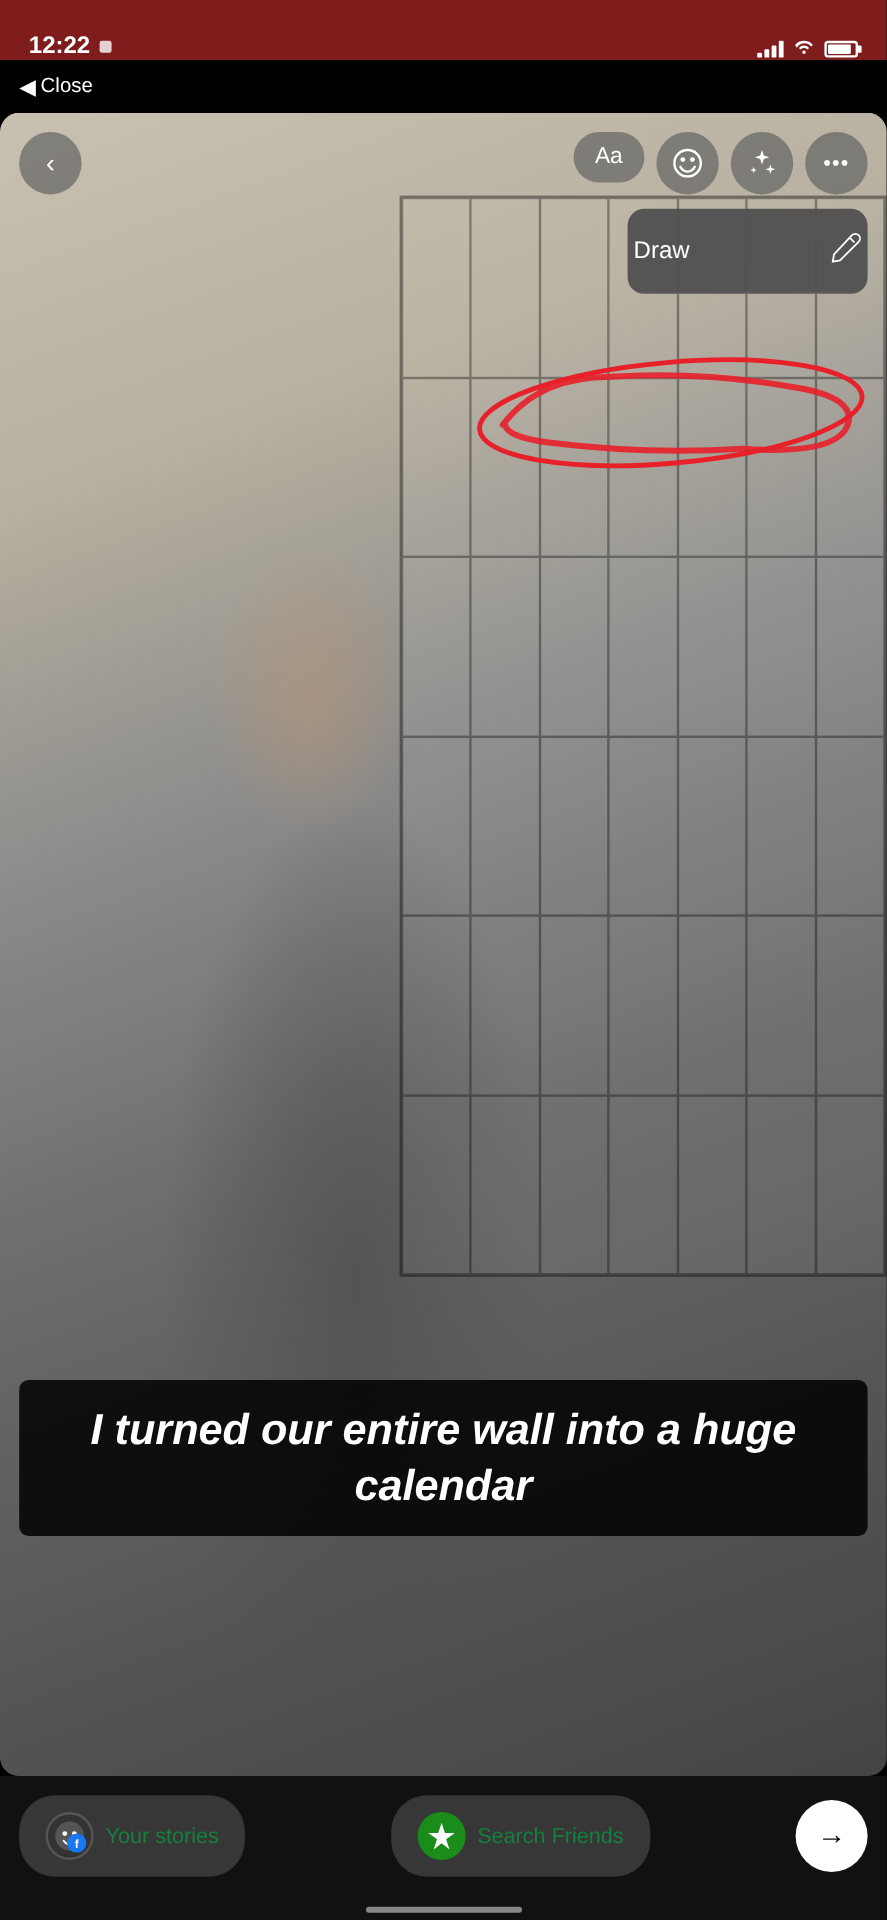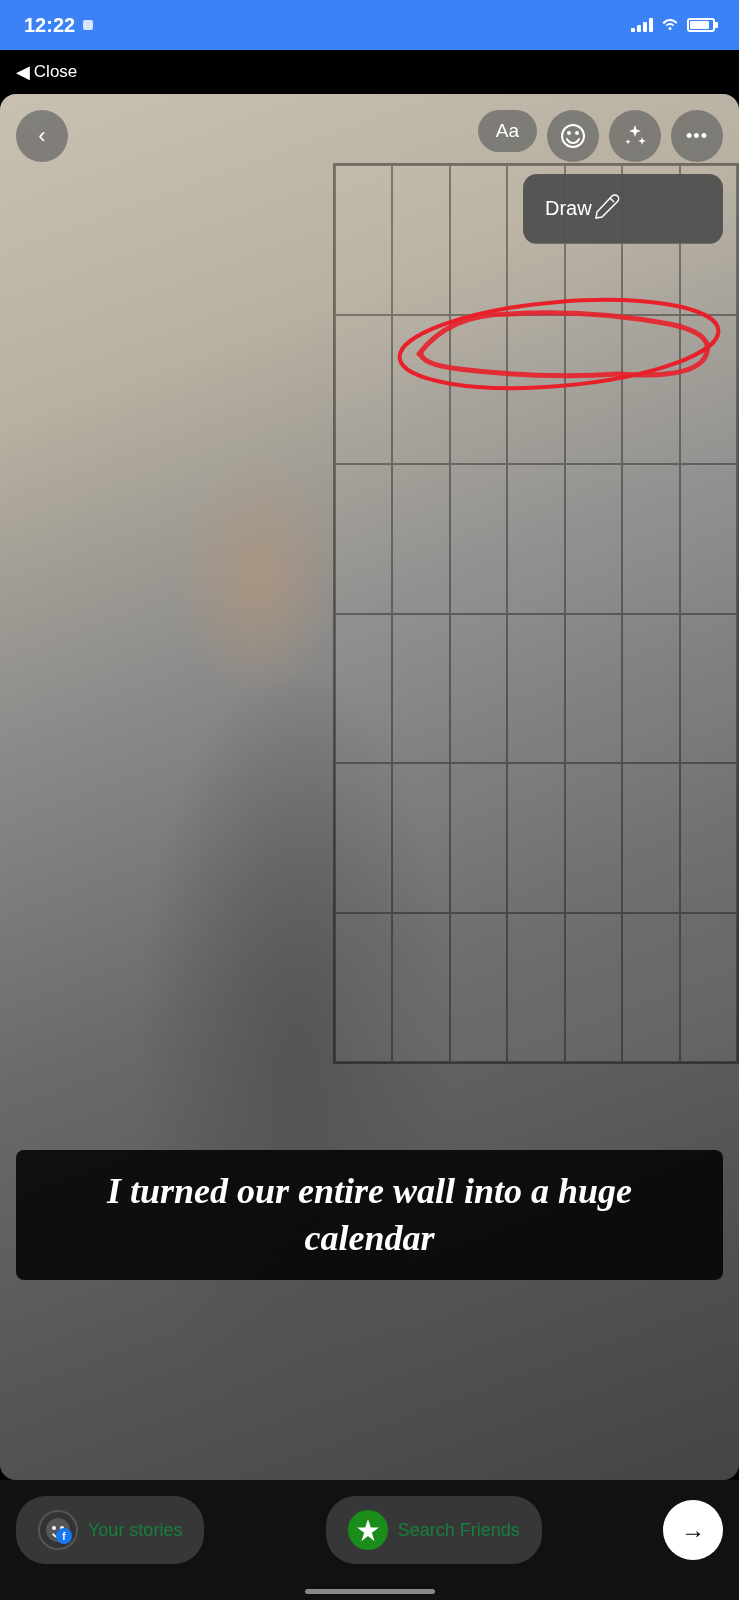--- a/index.html
+++ b/index.html
@@ -14,23 +14,23 @@
       position: relative;
     }
 
     
     .status-bar {
       position: absolute;
       top: 0;
       left: 0;
       right: 0;
       height: 50px;
-      background: #3b82f6;
-      display: flex;
-      align-items: center;
+      background: #7f1d1d;
+      display: flex;
+      align-items: flex-end;
       justify-content: space-between;
       padding: 0 24px;
       z-index: 100;
     }
 
     .status-time {
       font-size: 20px;
       font-weight: 600;
       color: #fff;
       display: flex;
@@ -223,21 +223,22 @@
       background: rgba(80,80,80,0.95);
       border-radius: 14px;
       overflow: hidden;
       min-width: 200px;
       z-index: 60;
     }
 
     .dropdown-item {
       display: flex;
       align-items: center;
-      padding: 18px 22px;
+      justify-content: space-between;
+      padding: 18px 5px;
       cursor: pointer;
       color: #fff;
     }
 
     .dropdown-item:first-child {
       border-bottom: 1px solid rgba(255,255,255,0.15);
     }
 
     .dropdown-item-label {
       font-size: 20px;
@@ -275,21 +276,21 @@
       display: inline-block;
     }
 
     .caption-text {
       color: #fff;
       font-size: 36px;
       font-weight: 600;
       font-style: italic;
       text-align: center;
       line-height: 1.3;
-      font-family: Liberation Serif, serif;
+      font-family: Liberation Sans, sans-serif;
     }
 
     
     .bottom-bar {
       position: absolute;
       bottom: 0;
       left: 0;
       right: 0;
       height: 120px;
       background: #111;

